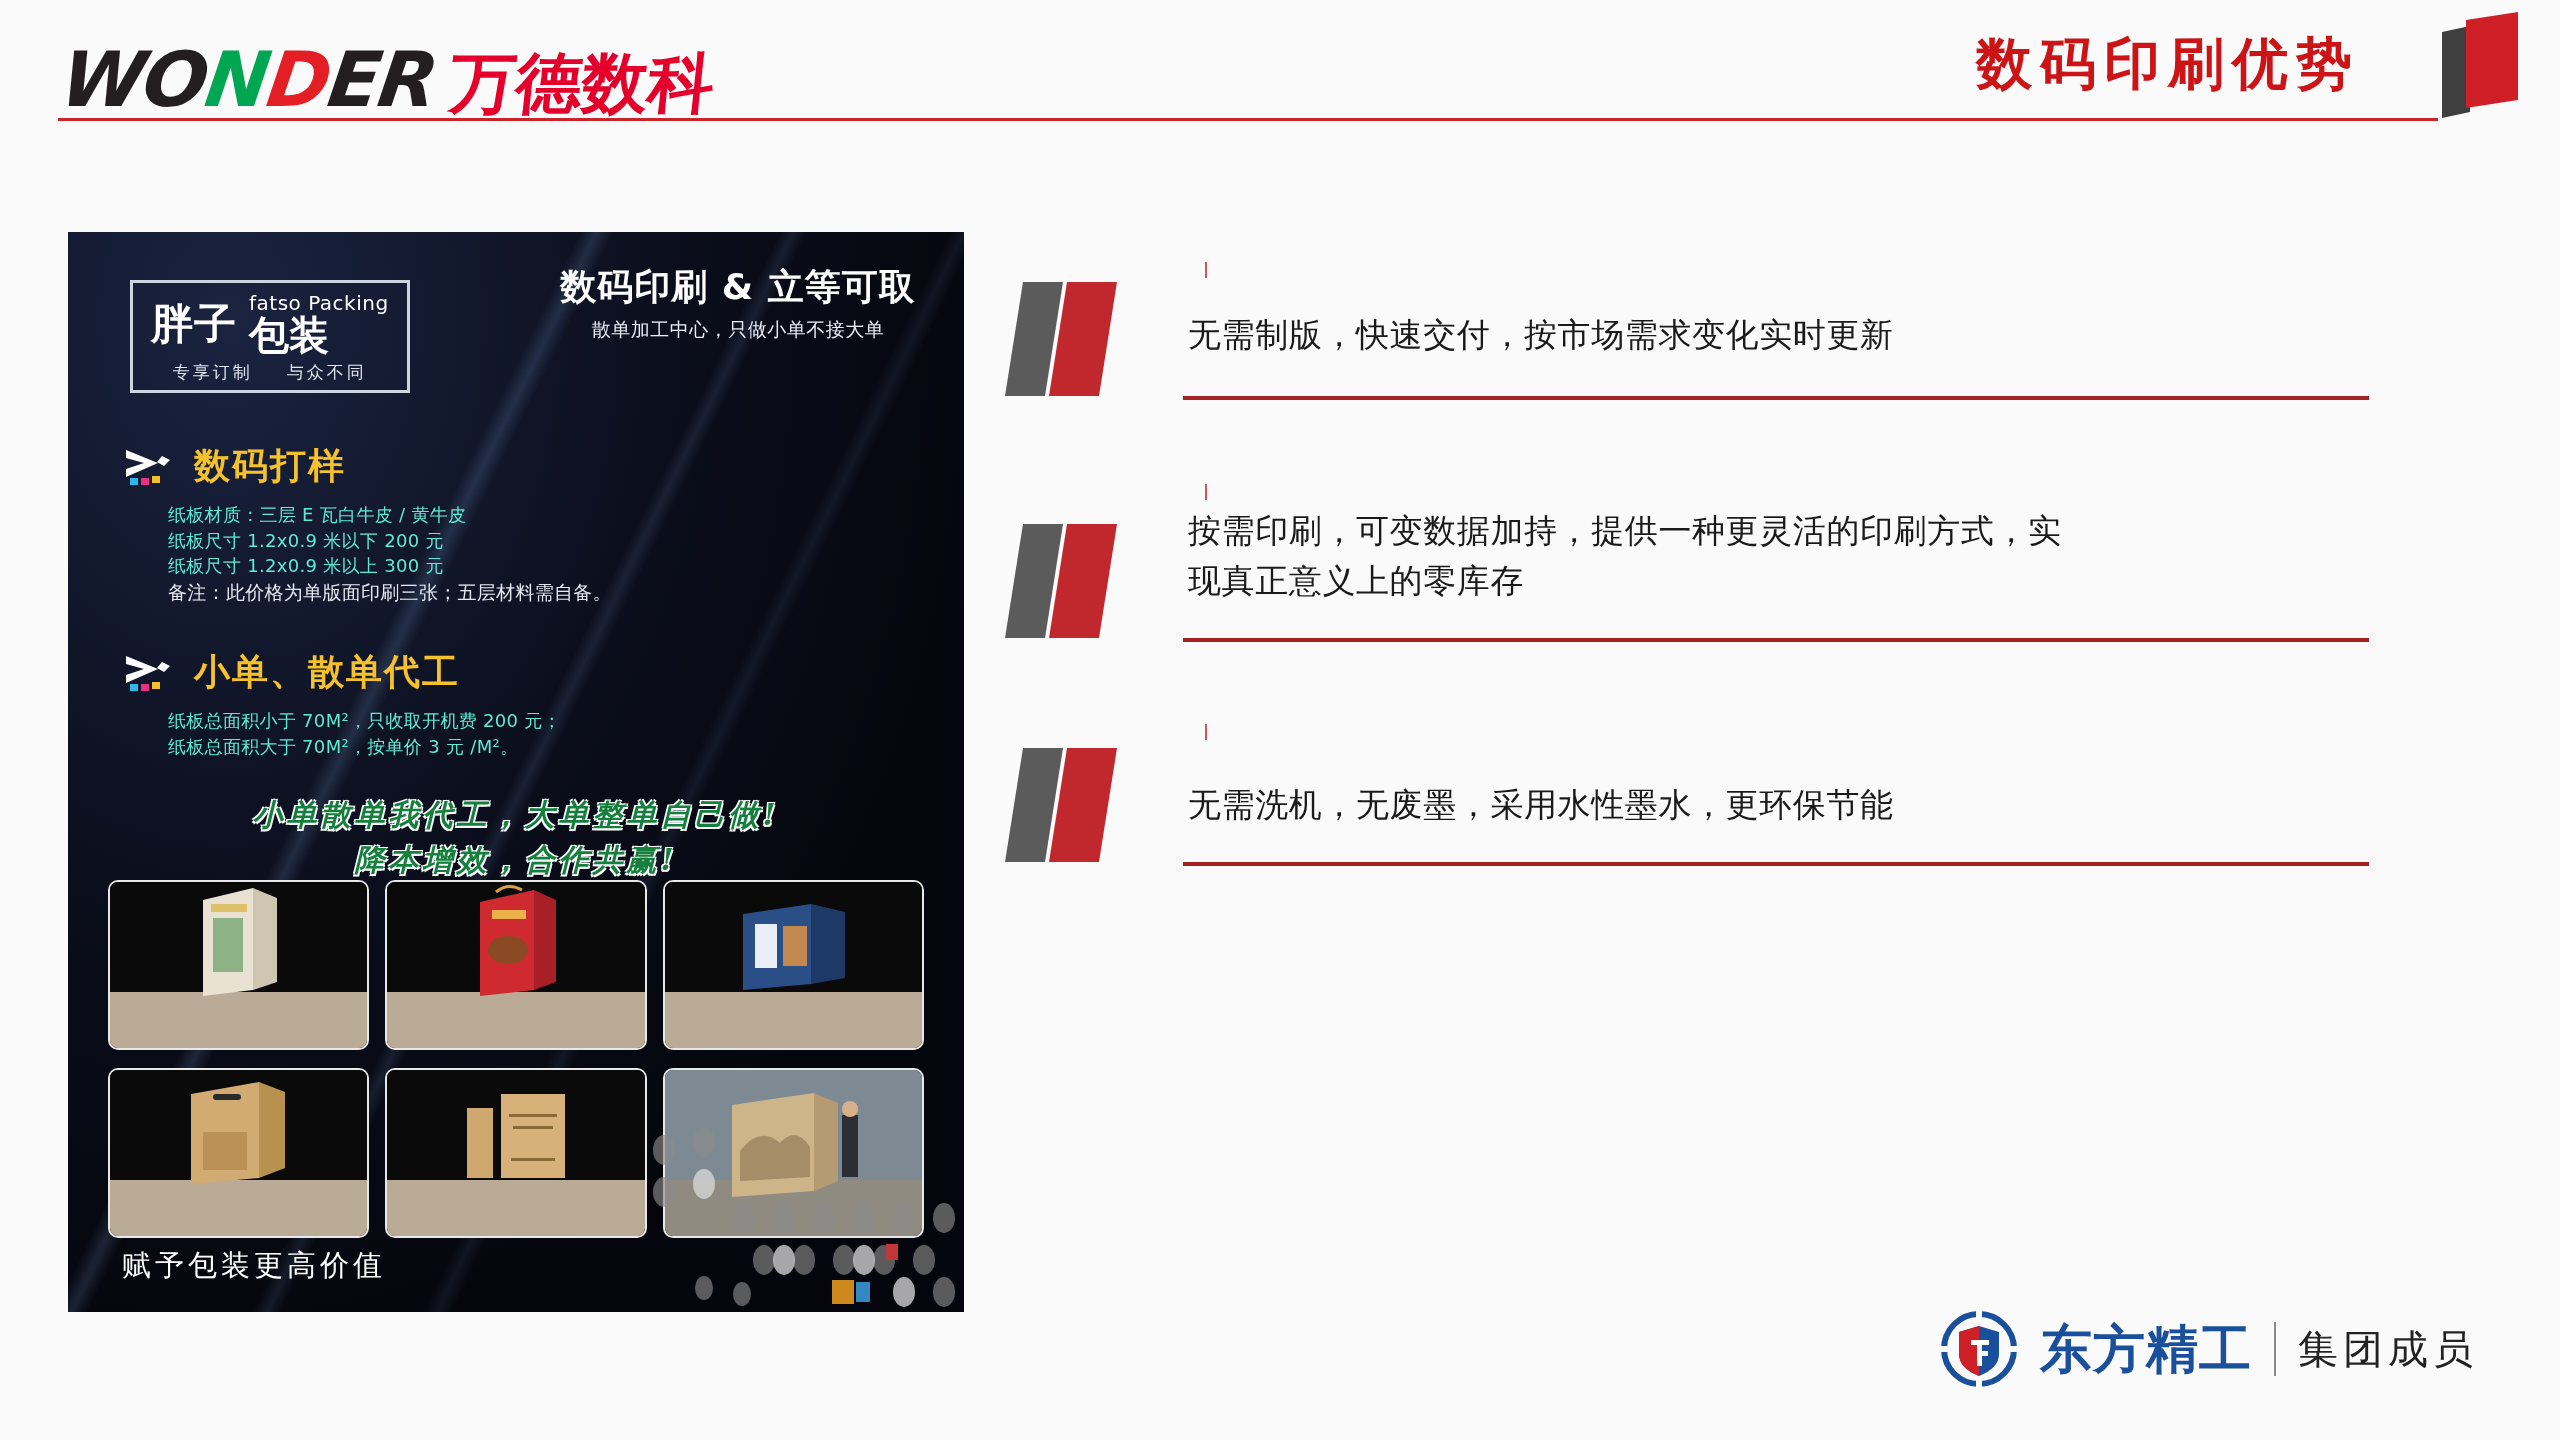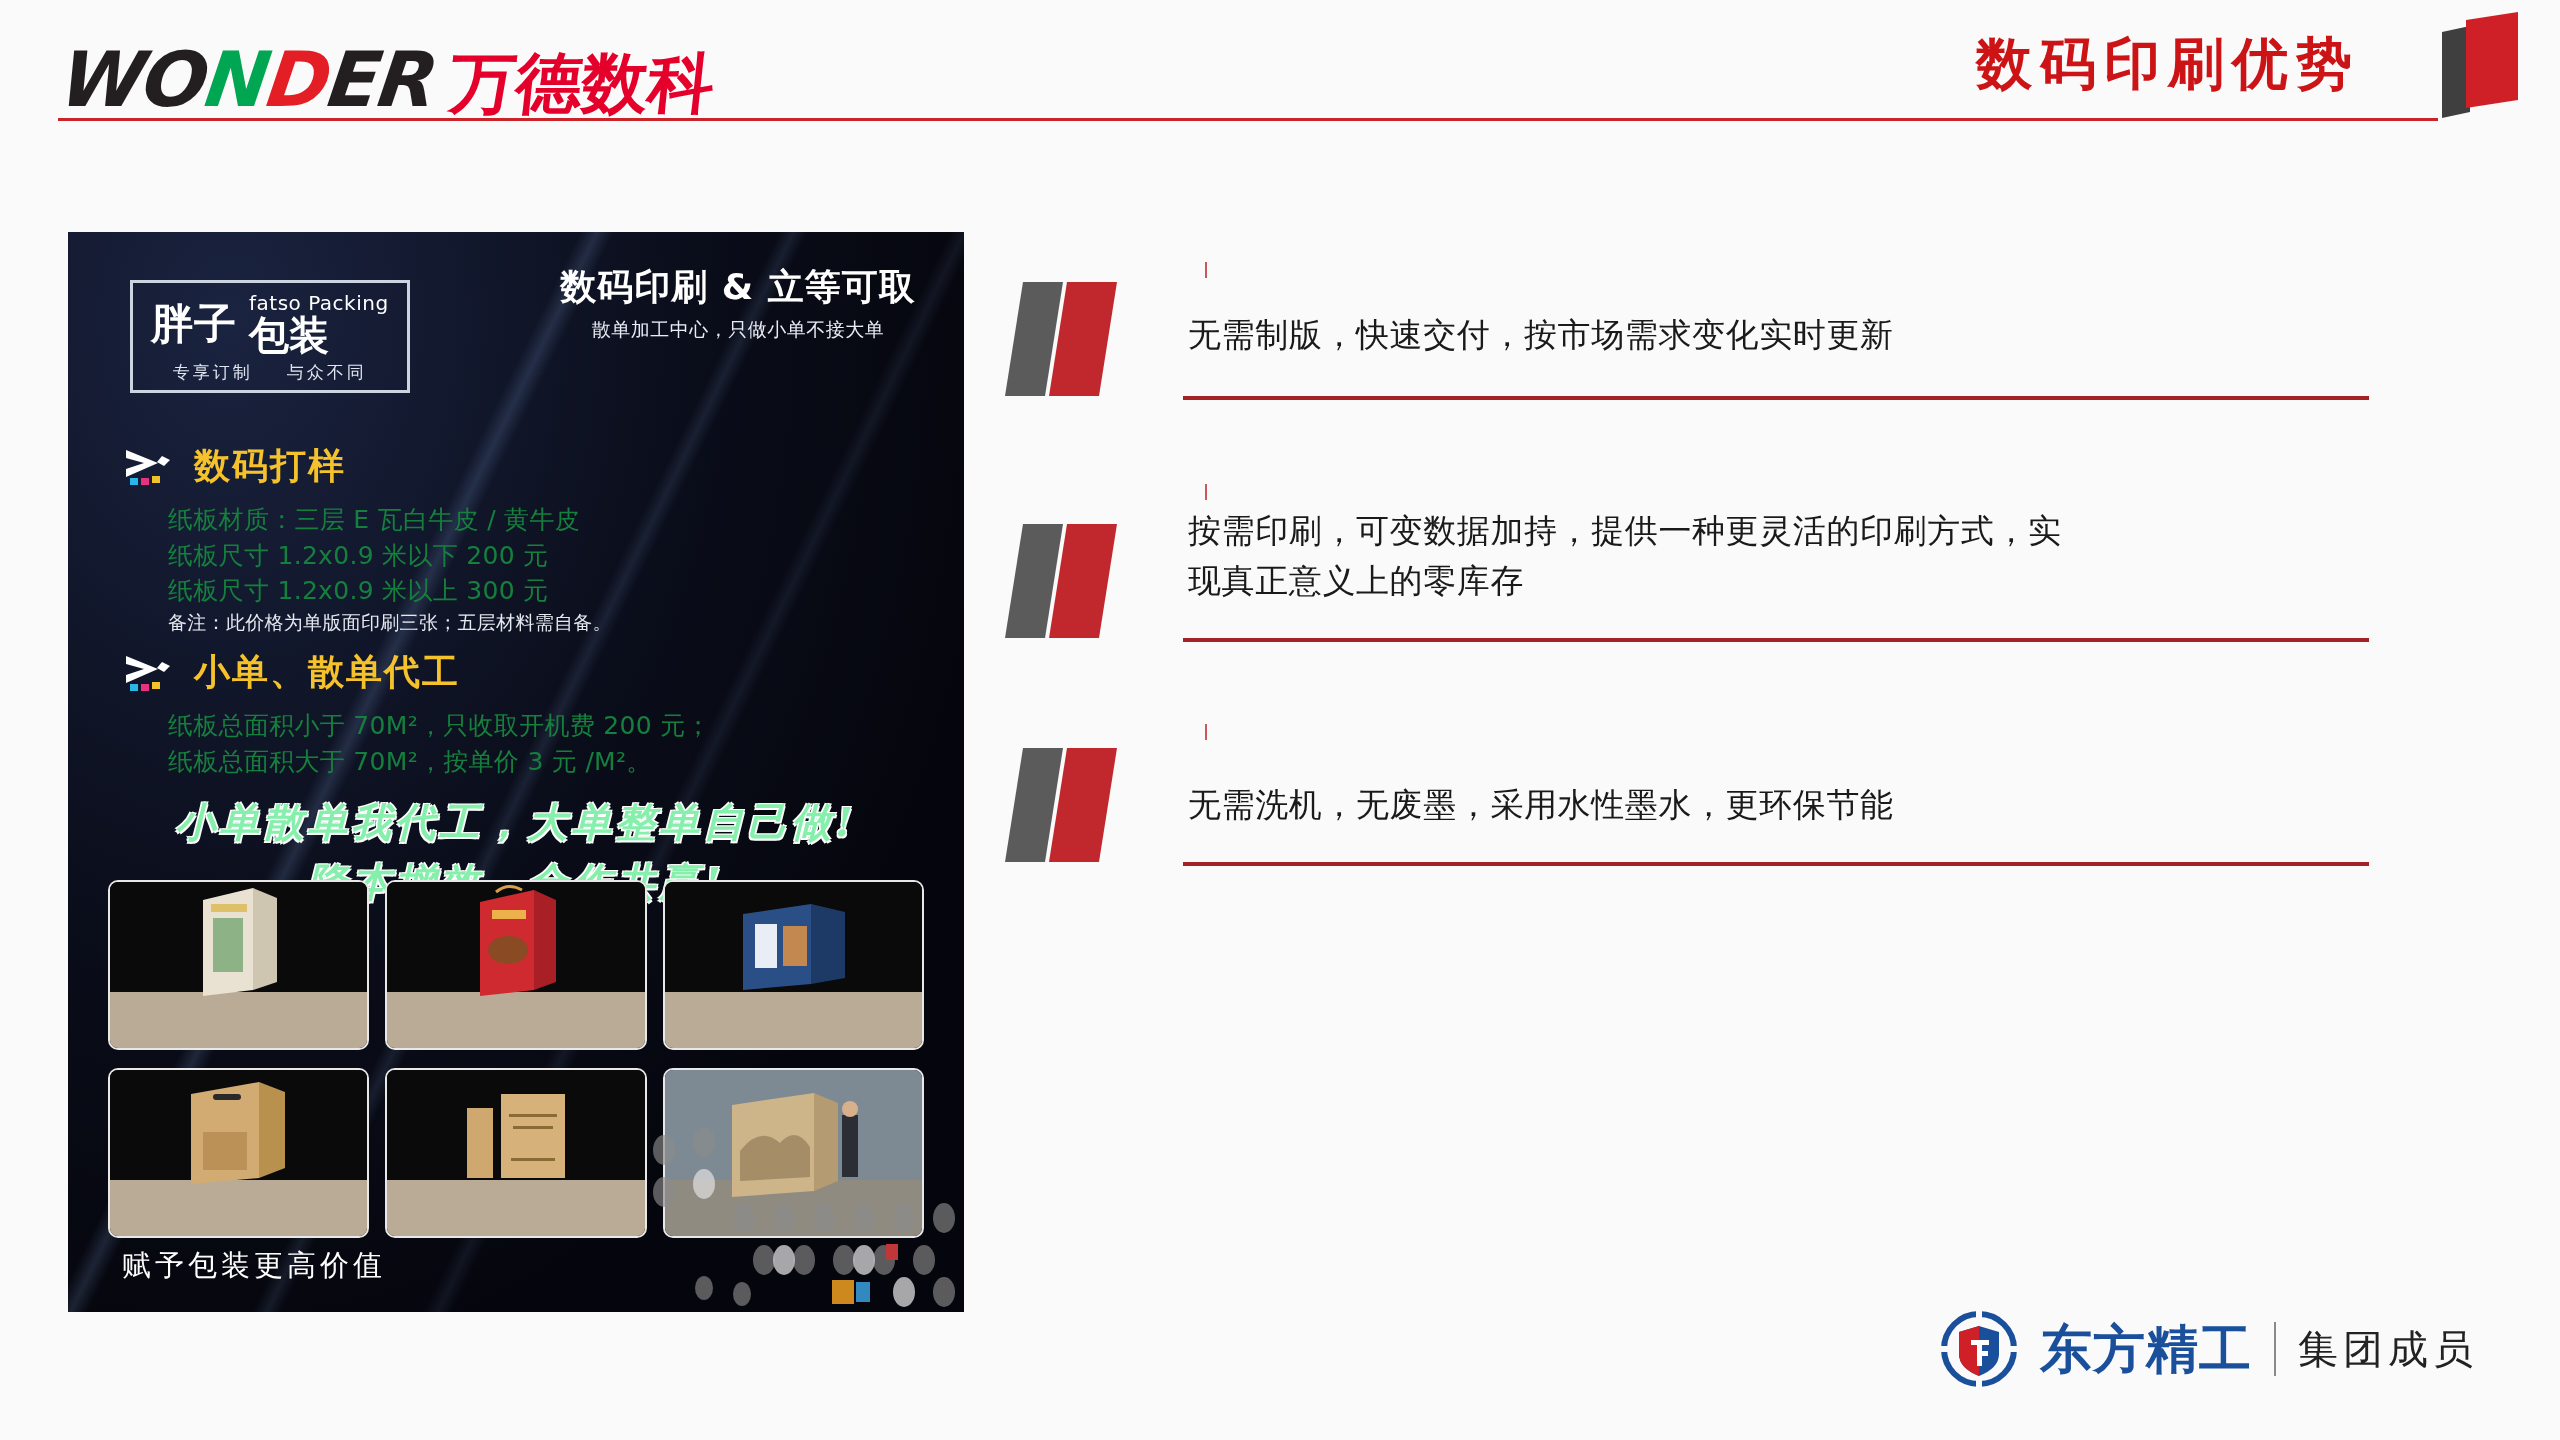--- a/index.html
+++ b/index.html
@@ -106,31 +106,31 @@
 
   .sec { position:absolute; color:#fff; }
   .sec-head { display:flex; align-items:center; gap:12px; }
   .sec-title {
     font-size:36px; font-weight:bold; color:#f5c22b; letter-spacing:2px;
     font-family:"DejaVu Sans",sans-serif; line-height:1;
   }
   .arrow-mark { width:58px; height:44px; position:relative; flex:0 0 auto; }
   .sec-lines { margin-top:14px; margin-left:44px; }
   .sec-lines .ln {
-    font-size:25px; color:#15803d; line-height:1.42; letter-spacing:.3px;
+    font-size:18px; color:#5eead4; line-height:1.42; letter-spacing:.3px;
     white-space:nowrap;
     font-family:"DejaVu Sans",sans-serif;
   }
   .sec-lines .ln.note { font-size:19px; color:#e6e9f0; }
 
   #slogan {
     position:absolute; left:0; top:560px; width:896px; text-align:center;
   }
   #slogan .sl {
-    font-size:40px; font-weight:bold; color:#86efac; line-height:1.5;
+    font-size:30px; font-weight:bold; color:#15803d; line-height:1.5;
     letter-spacing:4px; font-style:italic;
     text-shadow: -1.5px -1.5px 0 #fff, 1.5px -1.5px 0 #fff, -1.5px 1.5px 0 #fff, 1.5px 1.5px 0 #fff;
     font-family:"DejaVu Serif",serif;
     text-align:center;
   }
 
   #photo-grid {
     position:absolute; left:40px; top:648px;
     width:816px;
     display:grid; grid-template-columns:repeat(3,1fr); gap:18px 16px;

